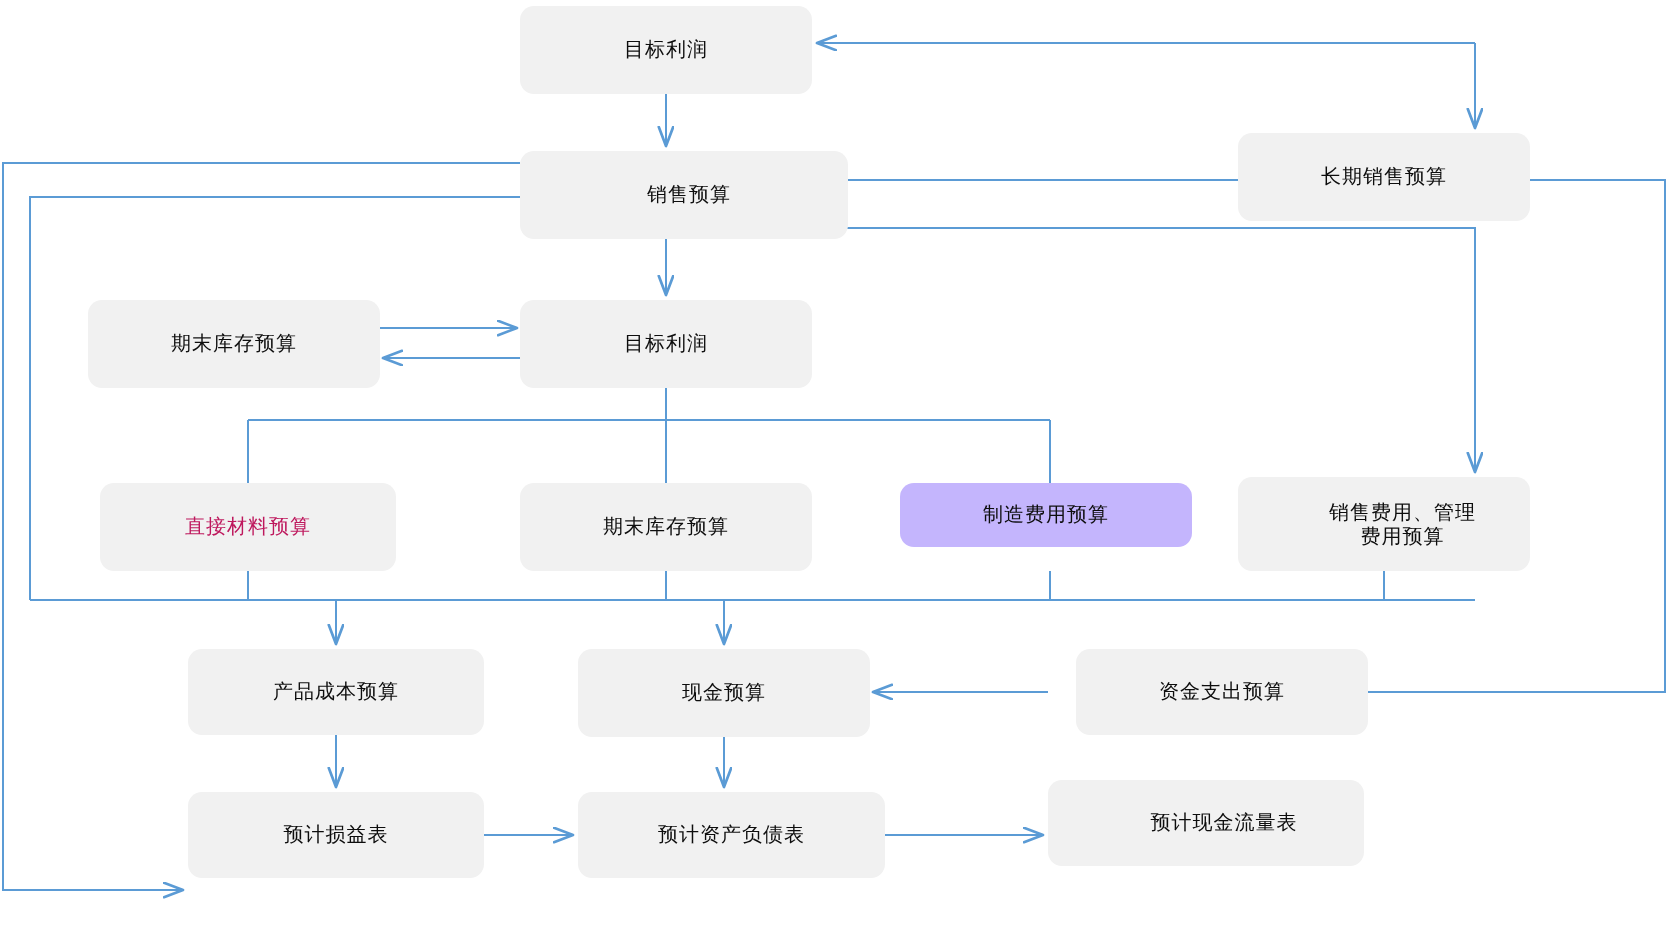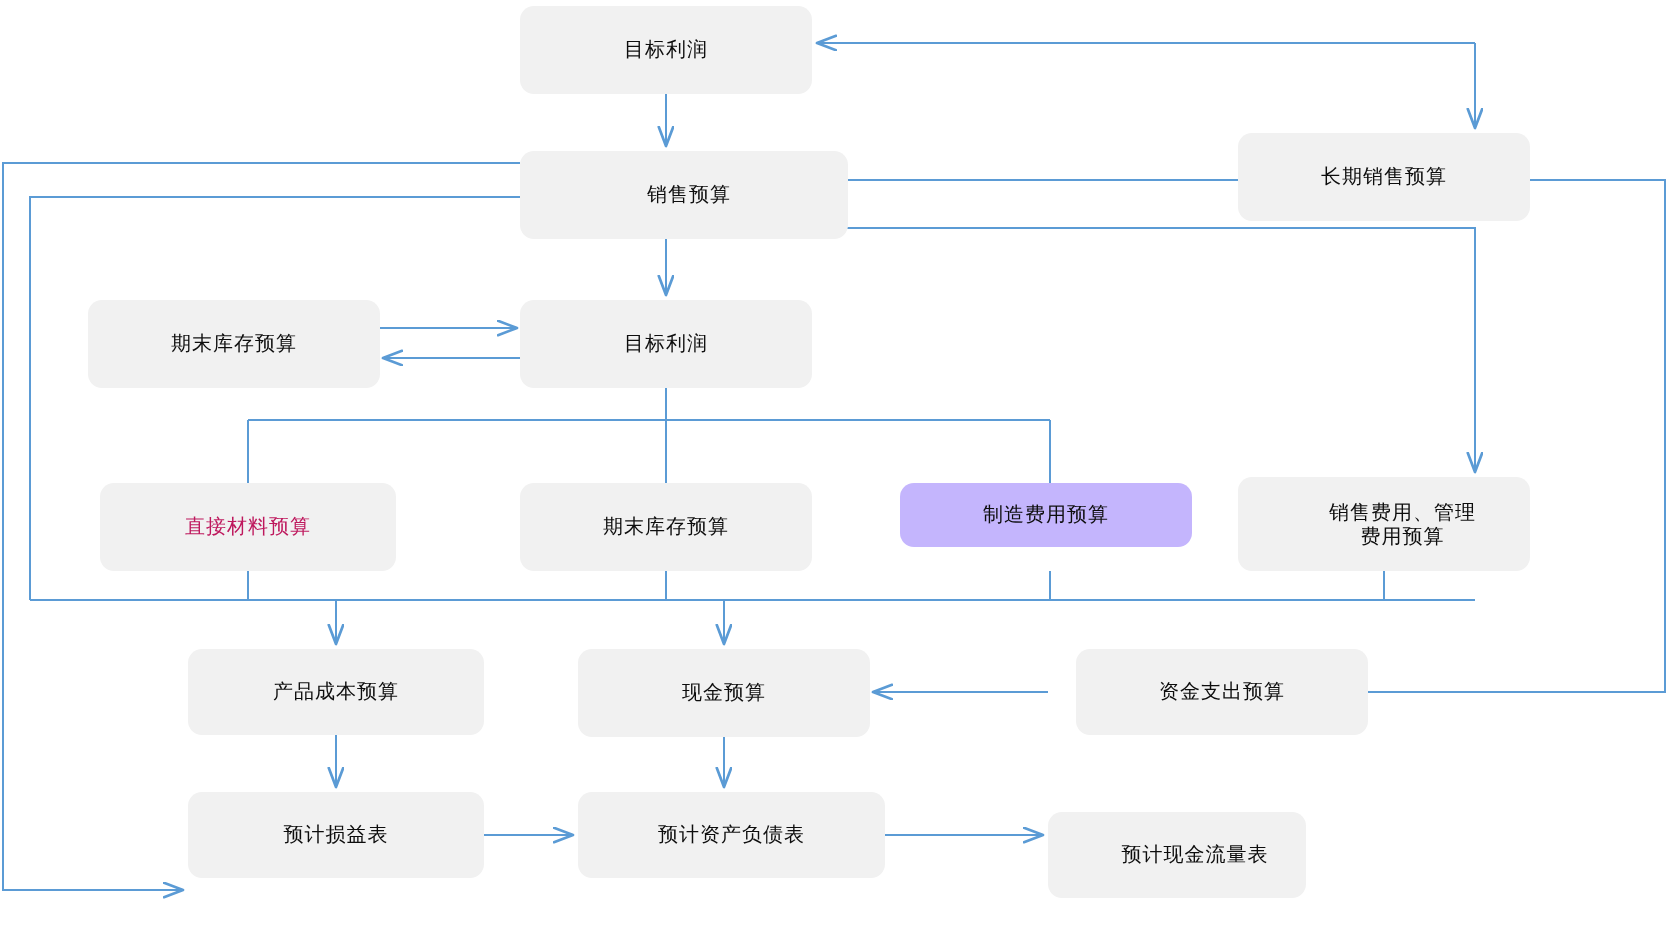--- a/index.html
+++ b/index.html
@@ -130,18 +130,18 @@
       </div>
       <div class="node" style="left: 1048px; top: 649px; width: 292px; height: 86px; background: rgb(241, 241, 241); color: rgb(13, 13, 13); margin-left: 28px;">
         <span class="node-label">资金支出预算</span>
       </div>
       <div class="node" style="left: 188px; top: 792px; width: 296px; height: 86px; background: rgb(241, 241, 241); color: rgb(13, 13, 13);">
         <span class="node-label">预计损益表</span>
       </div>
       <div class="node" style="left: 578px; top: 792px; width: 307px; height: 86px; background: rgb(241, 241, 241); color: rgb(13, 13, 13);">
         <span class="node-label">预计资产负债表</span>
       </div>
-      <div class="node" style="left: 1048px; top: 812px; width: 258px; height: 86px; background: rgb(241, 241, 241); color: rgb(13, 13, 13); padding-left: 46px;">
+      <div class="node" style="left: 1048px; top: 780px; width: 316px; height: 86px; background: rgb(241, 241, 241); color: rgb(13, 13, 13); padding-left: 46px;">
         <span class="node-label">预计现金流量表</span>
       </div>
     </div>
 
 </div>
 
 </body></html>

